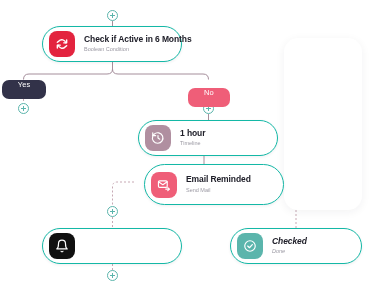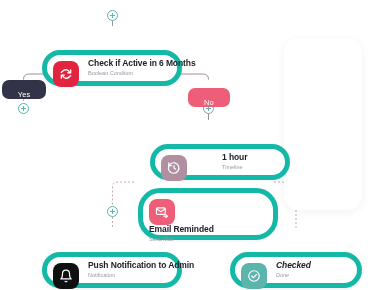--- a/index.html
+++ b/index.html
@@ -25,26 +25,26 @@
     left: 0; top: 0;
     width: 375px;
     height: 290px;
     pointer-events: none;
   }
 
   
   .node {
     position: absolute;
     display: flex;
-    background: #ffffff;
-    border: 5px solid #14b8a6;
+    align-items: center;
+    background: #ffffff;
+    border: 1px solid #14b8a6;
     border-radius: 22px;
     box-shadow: 0 1px 3px rgba(40,30,50,0.07);
     padding: 6px 14px 6px 6px;
-    margin-top: 24px;
   }
 
   .node-icon {
     width: 26px;
     height: 26px;
     border-radius: 8px;
     flex: 0 0 26px;
     display: flex;
     align-items: center;
     justify-content: center;
@@ -68,21 +68,21 @@
     color: #9b99a3;
     line-height: 1.3;
     margin-top: 1.5px;
     white-space: nowrap;
   }
 
   
   .pill {
     position: absolute;
     display: flex;
-    align-items: flex-end;
+    align-items: flex-start;
     justify-content: center;
     height: 19px;
     border-radius: 7px;
     font-size: 7.5px;
     color: #ffffff;
     letter-spacing: 0.1px;
   }
   .pill-yes { background: #323249; }
   .pill-no  { background: #ef5e78; }
 
@@ -172,35 +172,35 @@
   </div>
 
   <div class="pill pill-yes" style="left:2px; top:80px; width:44px;">
     <span>Yes</span>
   </div>
 
   <div class="pill pill-no" style="left:188px; top:80px; width:42px;margin-top:8px;">
     <span>No</span>
   </div>
 
-  <div class="node" style="left:150px; top:120px; width:140px; height:36px;gap:26px;">
+  <div class="node" style="left:138px; top:120px; width:140px; height:36px;">
     <div class="node-icon" style="background:#b08fa0;">
       <svg width="14" height="14" viewBox="0 0 24 24" fill="none" stroke="#ffffff" stroke-width="2" stroke-linecap="round" stroke-linejoin="round">
         <path d="M3 9a9 9 0 1 0 2.3-3.5L3 8"></path>
         <polyline points="3 3 3 8 8 8"></polyline>
         <polyline points="12 8 12 12 15 14"></polyline>
       </svg>
     </div>
     <div class="node-text">
       <div class="node-title">1 hour</div>
       <div class="node-sub">Timeline</div>
     </div>
   </div>
 
-  <div class="node" style="left:138px; top:164px; width:140px; height:52px;flex-direction:column;">
+  <div class="node" style="left:144px; top:164px; width:140px; height:41px;">
     <div class="node-icon" style="background:#ef5e78;">
       <svg width="14" height="14" viewBox="0 0 24 24" fill="none" stroke="#ffffff" stroke-width="2" stroke-linecap="round" stroke-linejoin="round">
         <rect x="2.5" y="5" width="15" height="11" rx="2"></rect>
         <polyline points="2.5 6.5 10 11.5 17.5 6.5"></polyline>
         <path d="M15 19h6"></path>
         <polyline points="18.5 16.5 21 19 18.5 21.5"></polyline>
       </svg>
     </div>
     <div class="node-text">
       <div class="node-title">Email Reminded</div>
@@ -208,24 +208,20 @@
     </div>
   </div>
 
   <div class="node" style="left:42px; top:228px; width:140px; height:36px;">
     <div class="node-icon" style="background:#101010;">
       <svg width="14" height="14" viewBox="0 0 24 24" fill="none" stroke="#ffffff" stroke-width="2" stroke-linecap="round" stroke-linejoin="round">
         <path d="M18 8a6 6 0 1 0-12 0c0 7-3 9-3 9h18s-3-2-3-9"></path>
         <path d="M13.7 21a2 2 0 0 1-3.4 0"></path>
       </svg>
     </div>
-    <div class="node-text">
-      <div class="node-title">Push Notification to Admin</div>
-      <div class="node-sub">Notification</div>
-    </div>
   </div>
 
   <div class="node" style="left:230px; top:228px; width:132px; height:36px;font-style:italic;">
     <div class="node-icon" style="background:#5bb5ac;">
       <svg width="14" height="14" viewBox="0 0 24 24" fill="none" stroke="#ffffff" stroke-width="2" stroke-linecap="round" stroke-linejoin="round">
         <circle cx="12" cy="12" r="9"></circle>
         <polyline points="8 12 11 15 16 9.5"></polyline>
       </svg>
     </div>
     <div class="node-text">

